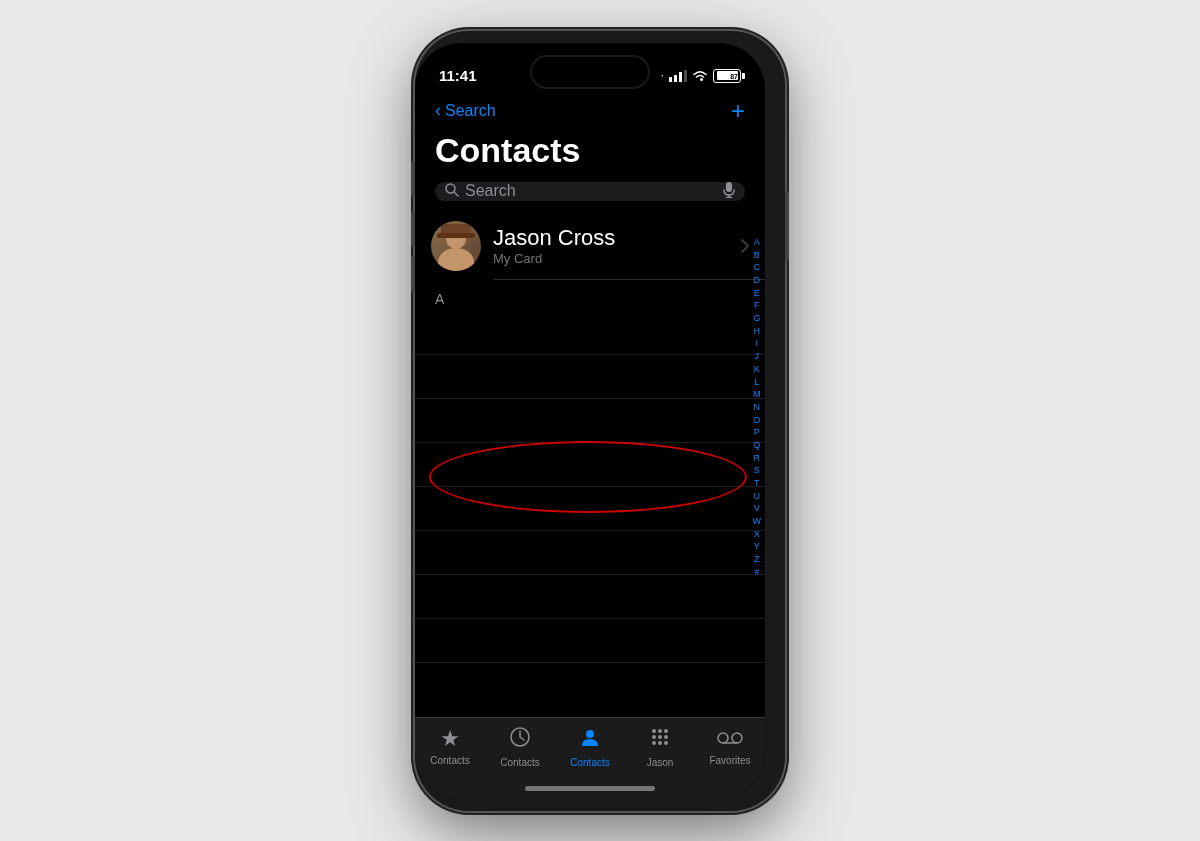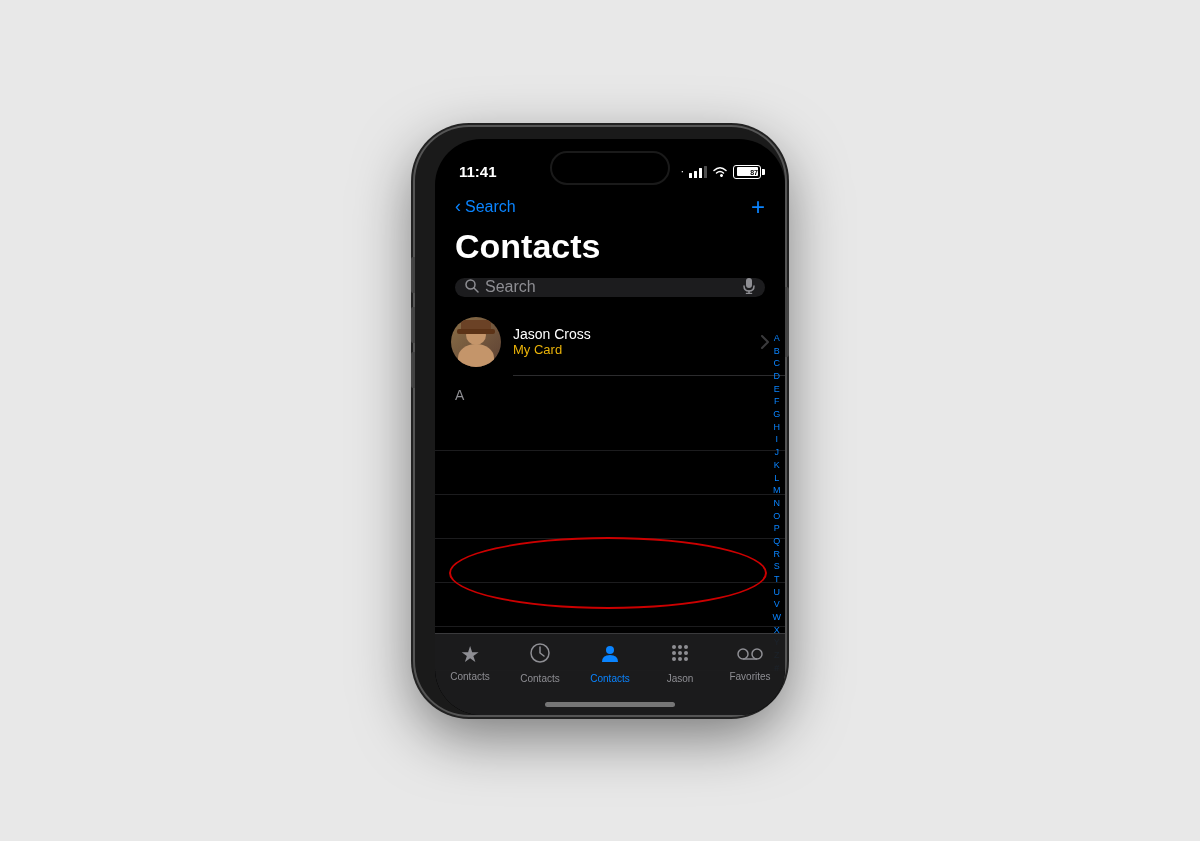--- a/index.html
+++ b/index.html
@@ -8,31 +8,31 @@
       display: flex;
       justify-content: center;
       align-items: center;
       width: 1200px;
       height: 841px;
       font-family: -apple-system, BlinkMacSystemFont, 'SF Pro Display', 'Helvetica Neue', sans-serif;
     }
 
     .phone-outer {
       width: 370px;
-      height: 588px;
+      height: 780px;
       background: #1a1a1a;
       border-radius: 54px;
       position: relative;
       box-shadow:
         0 0 0 2px #555,
         0 0 0 4px #222,
         0 20px 60px rgba(0,0,0,0.5);
       display: flex;
       flex-direction: column;
-      align-items: flex-end;
+      align-items: flex-start;
     }
 
     
     .phone-outer::before {
       content: '';
       position: absolute;
       left: -4px;
       top: 130px;
       width: 4px;
       height: 36px;
@@ -263,28 +263,28 @@
       height: 5px;
       background: #5C3317;
       border-radius: 2px;
     }
 
     .contact-info {
       flex: 1;
     }
 
     .contact-name {
-      font-size: 14px;
+      font-size: 22px;
       font-weight: 500;
       color: #fff;
     }
 
     .contact-subtitle {
       font-size: 13px;
-      color: #eab308;
+      color: #737373;
     }
 
     .separator {
       height: 0.5px;
       background: #2c2c2e;
       margin-left: 78px;
     }
 
     
     .section-header {

